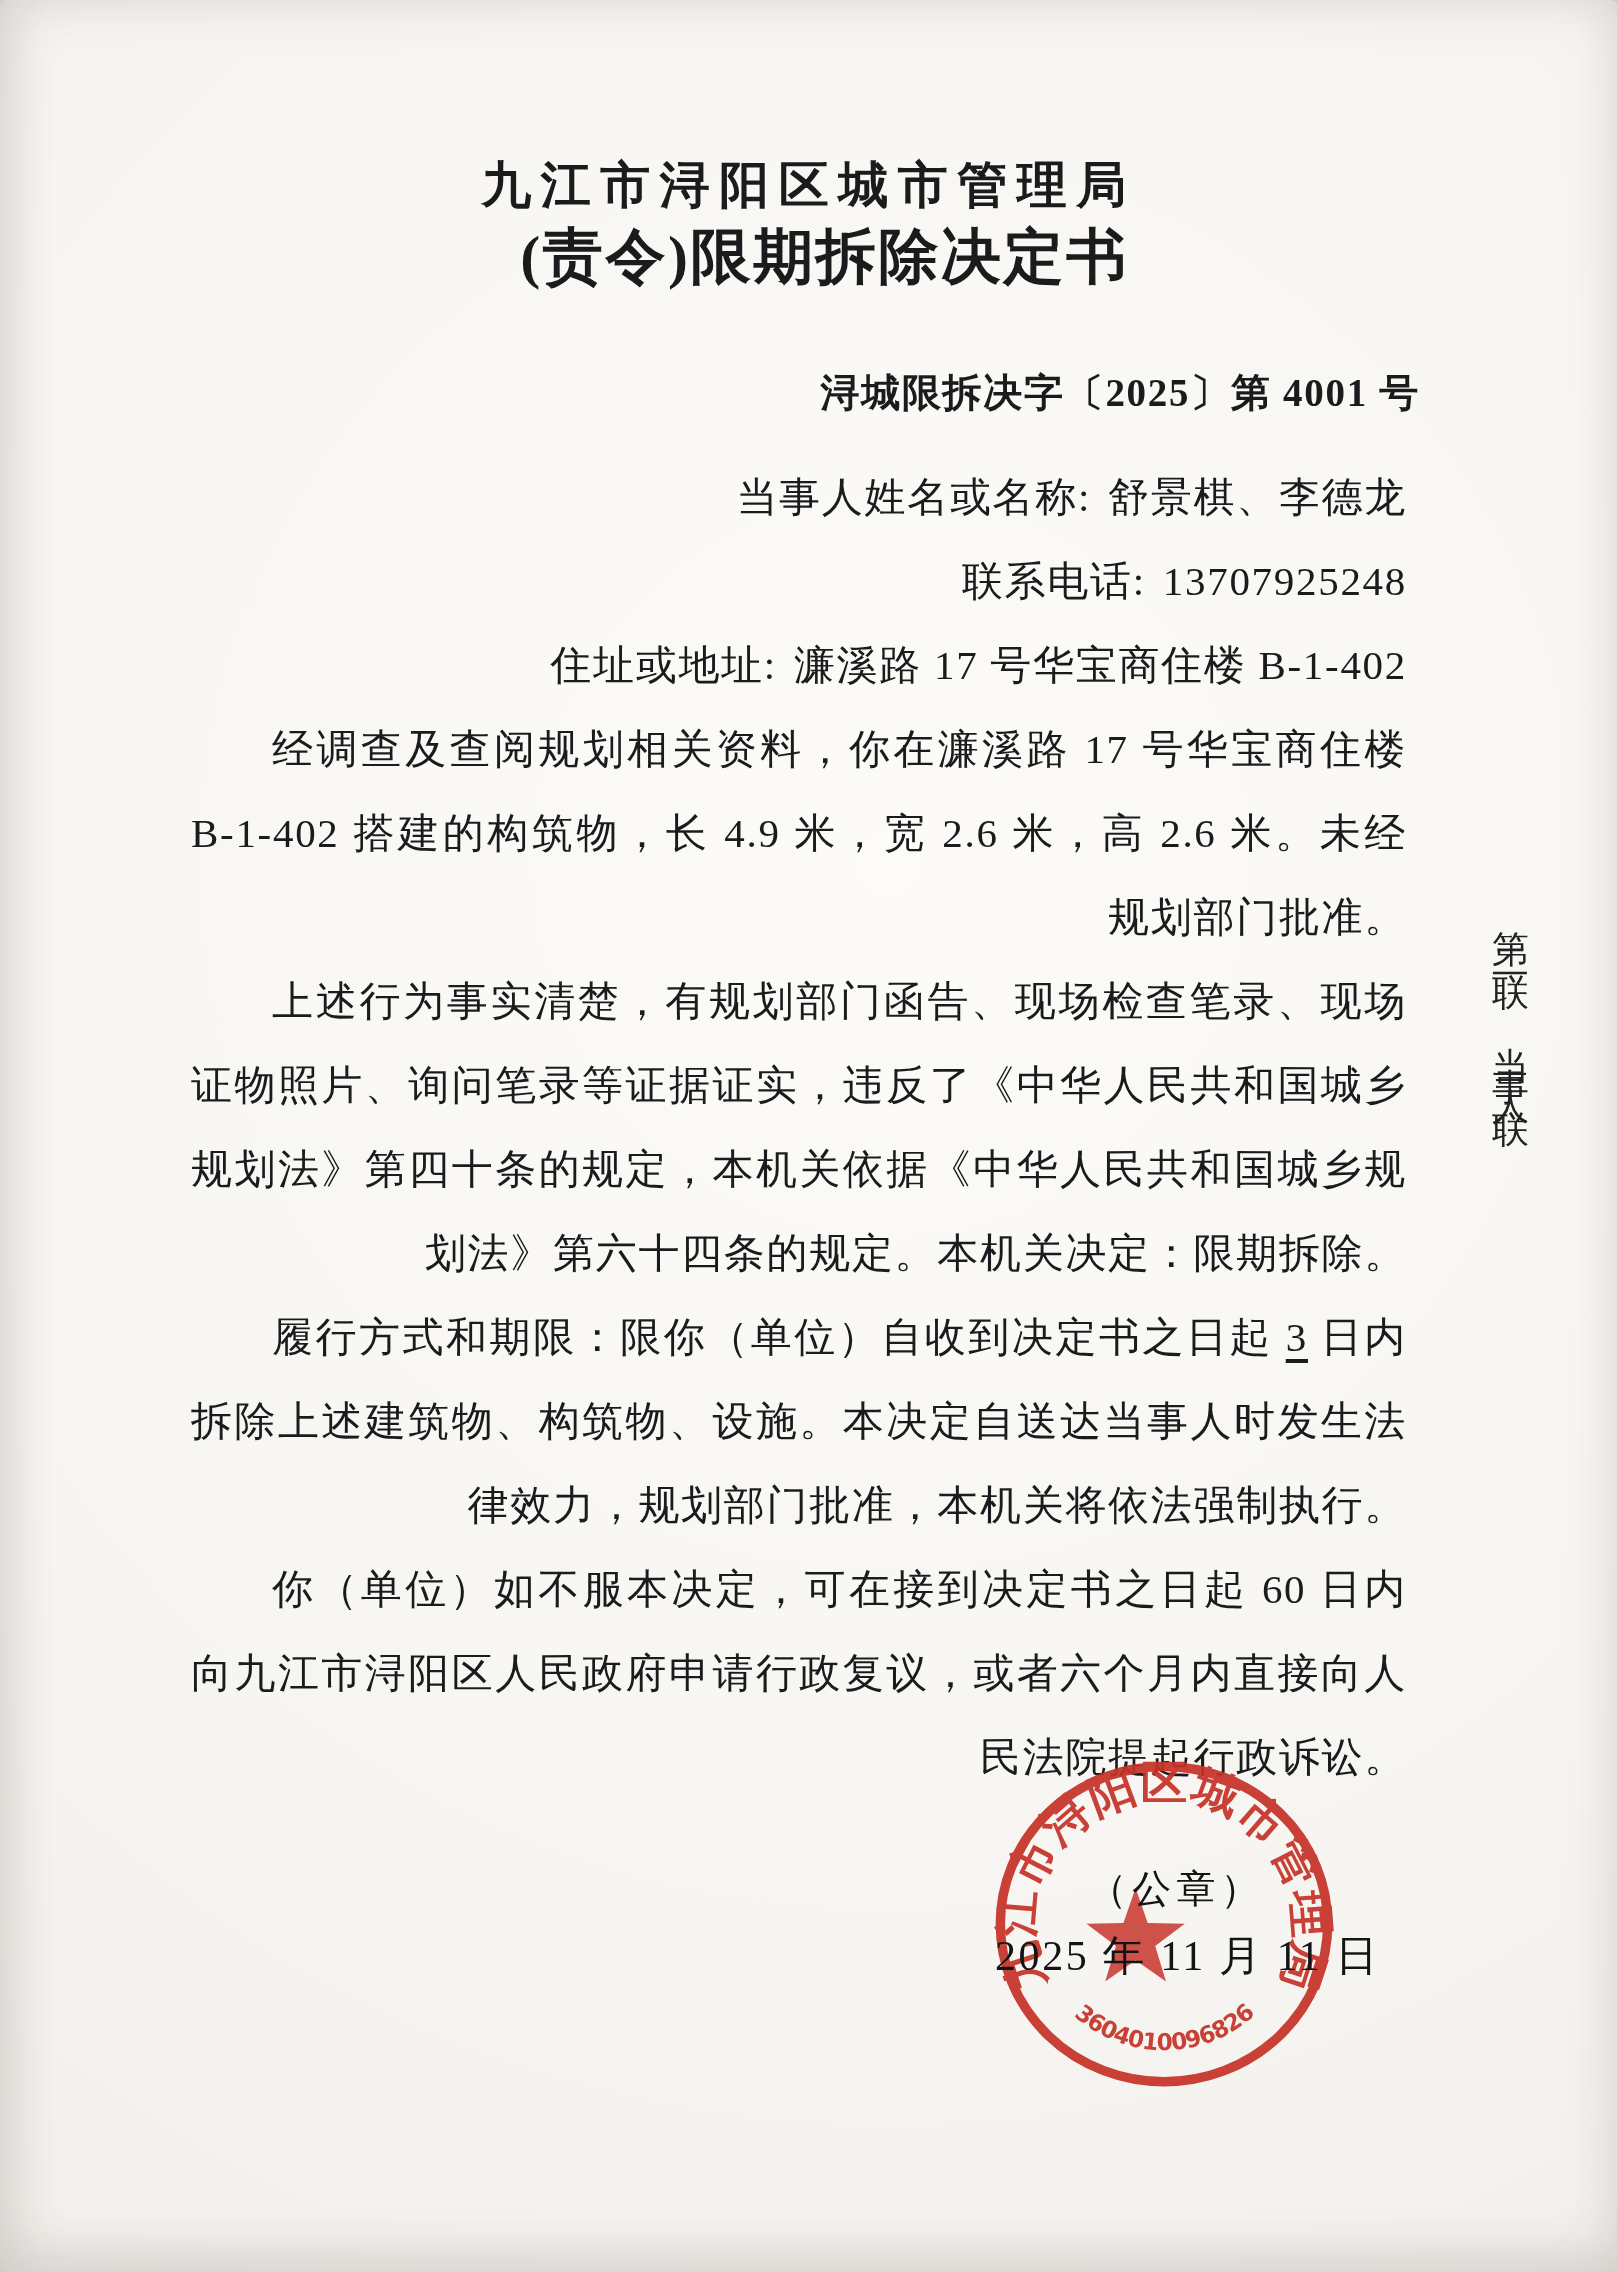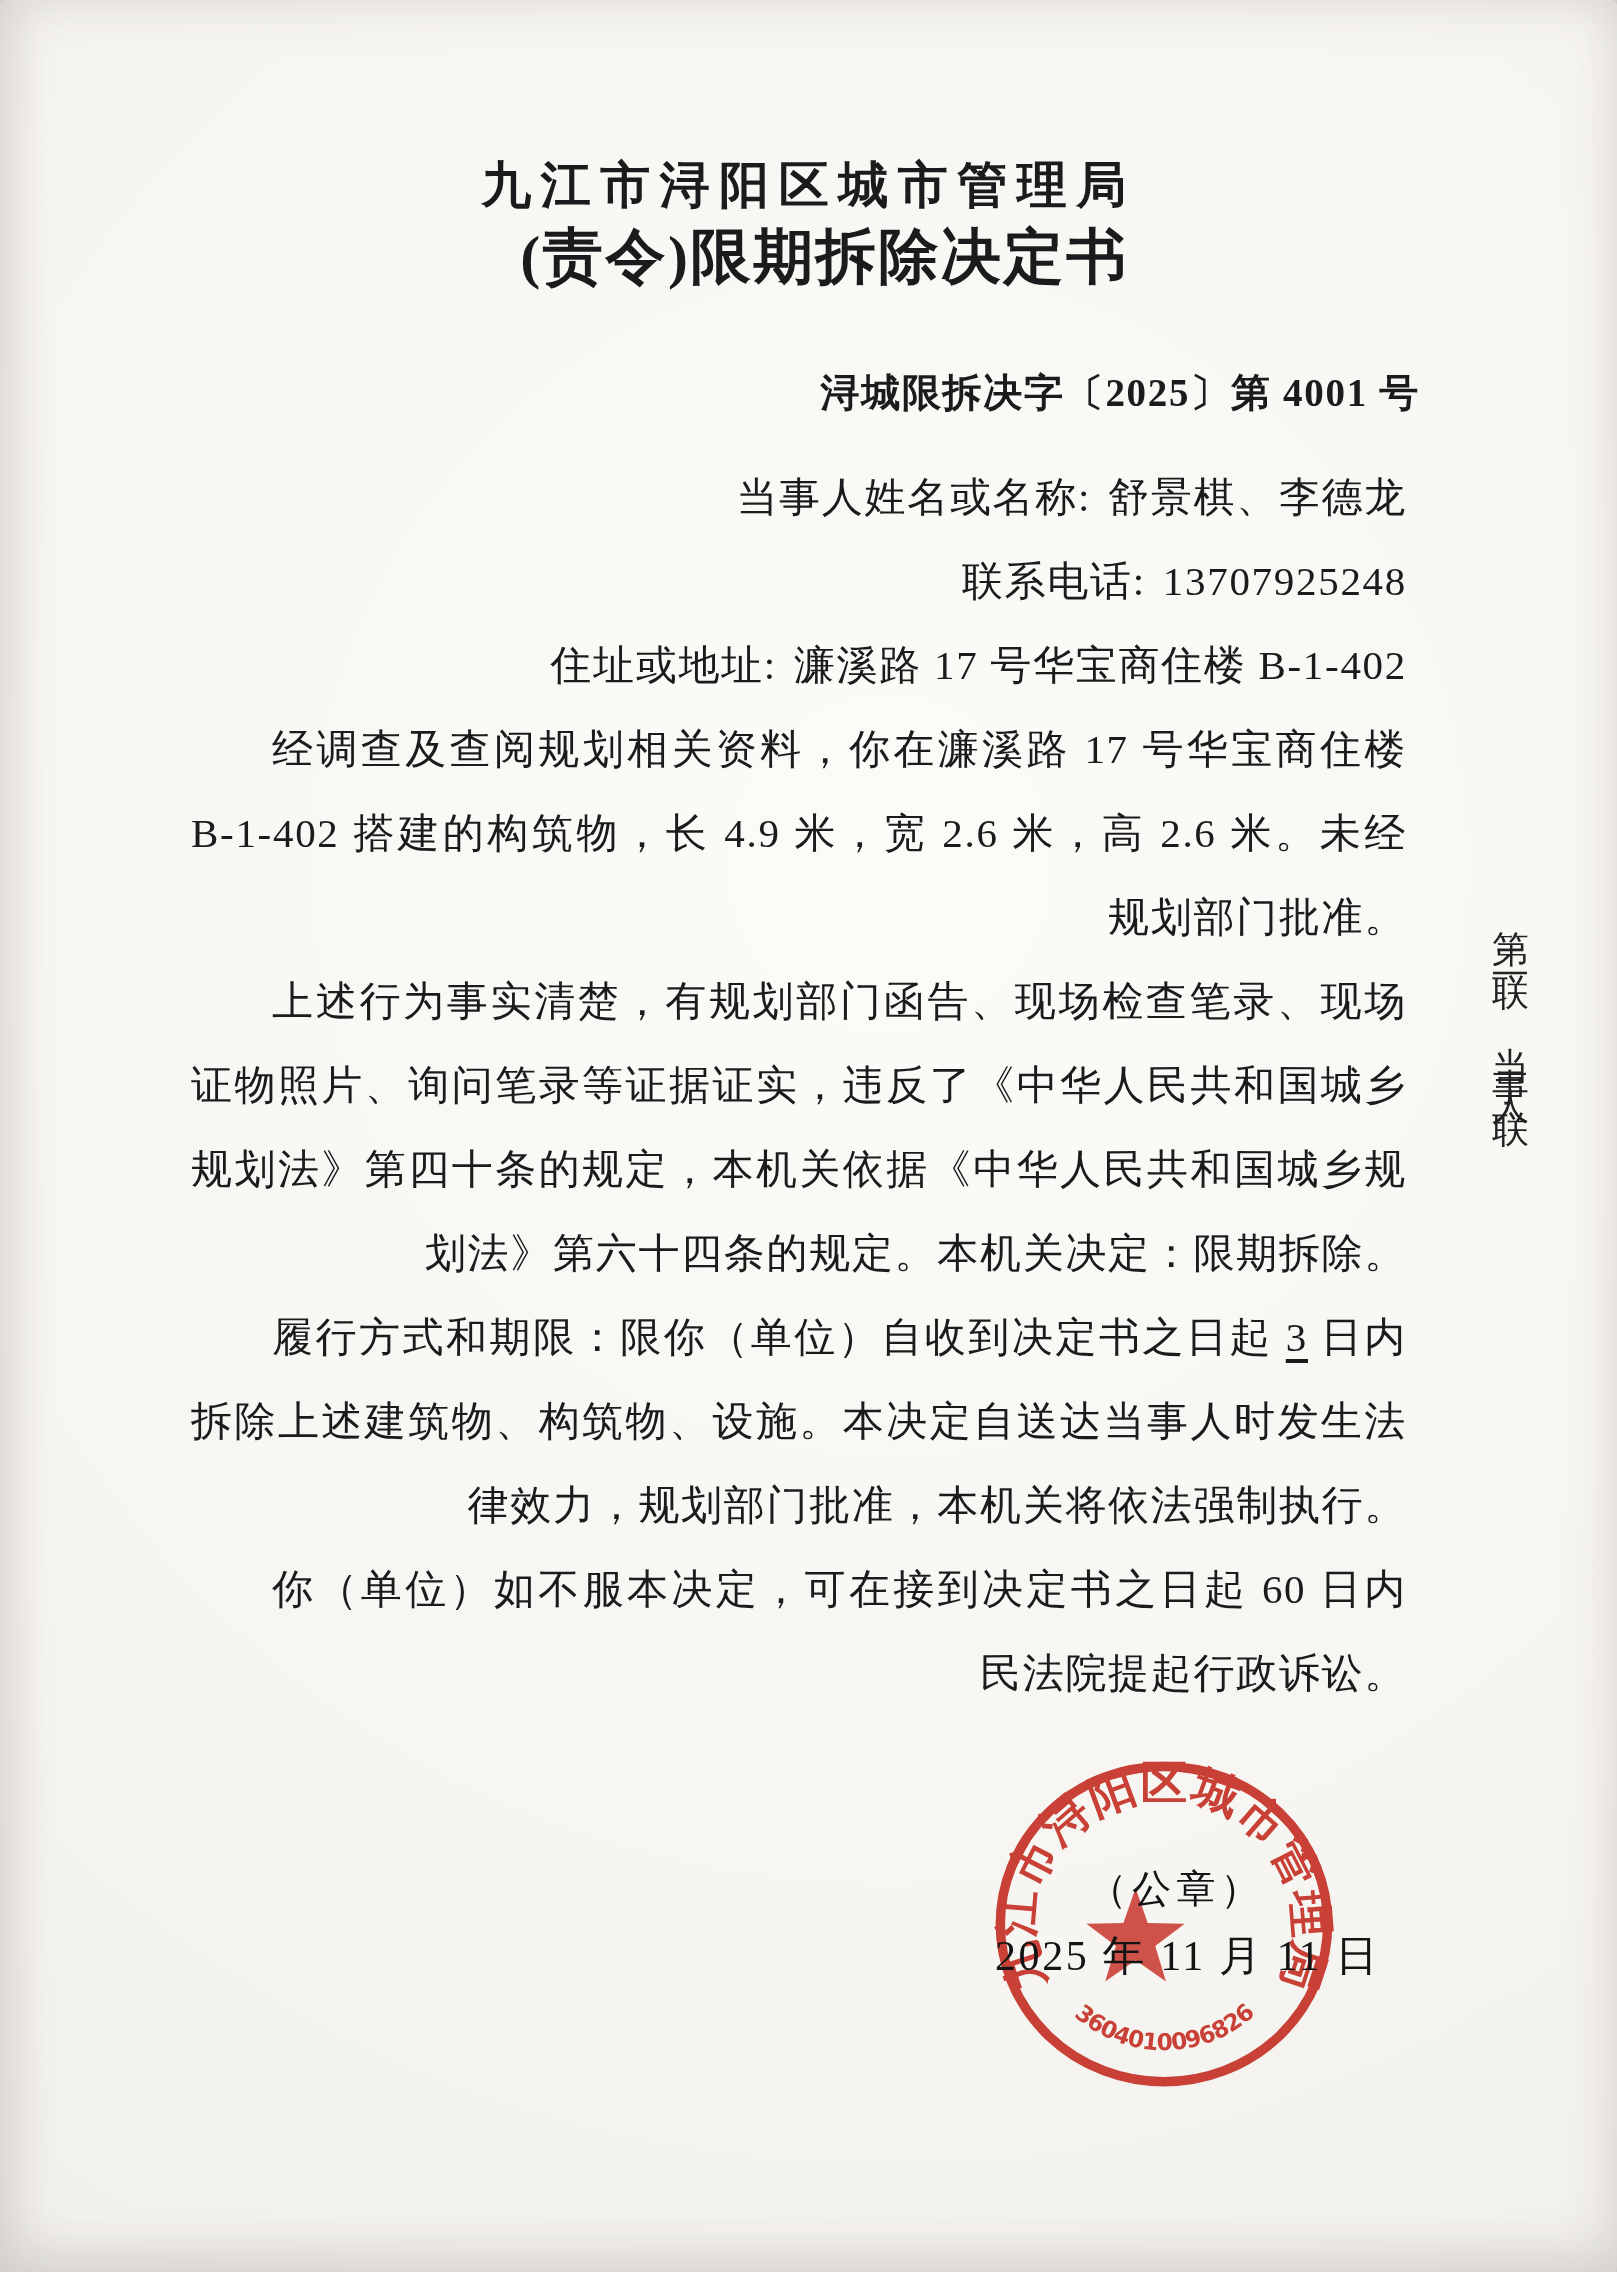--- a/index.html
+++ b/index.html
@@ -71,20 +71,21 @@
       <span>划法》第六十四条的规定。本机关决定：</span><span class="b">限期拆除。</span>
     </div>
 
     <div class="line just ind">
       <span>履行方式和期限：限你（单位）自收到决定书之日起 </span><span class="u">3</span><span> 日内</span>
     </div>
     <div class="line just">拆除上述建筑物、构筑物、设施。本决定自送达当事人时发生法</div>
     <div class="line">律效力，规划部门批准，本机关将依法强制执行。</div>
 
     <div class="line just ind">你（单位）如不服本决定，可在接到决定书之日起 60 日内</div>
+    <div class="line just">向九江市浔阳区人民政府申请行政复议，或者六个月内直接向人</div>
     <div class="line">民法院提起行政诉讼。</div>
   </div>
 
   <div class="side">
     <span>第二联</span><span class="g2">当事人联</span>
   </div>
 
   <svg class="stamp" viewBox="0 0 476 476" xmlns="http://www.w3.org/2000/svg">
     <defs>
       <path id="arcTop" d="M 106,303 A 152,146 0 1 1 370,303" fill="none"></path>

